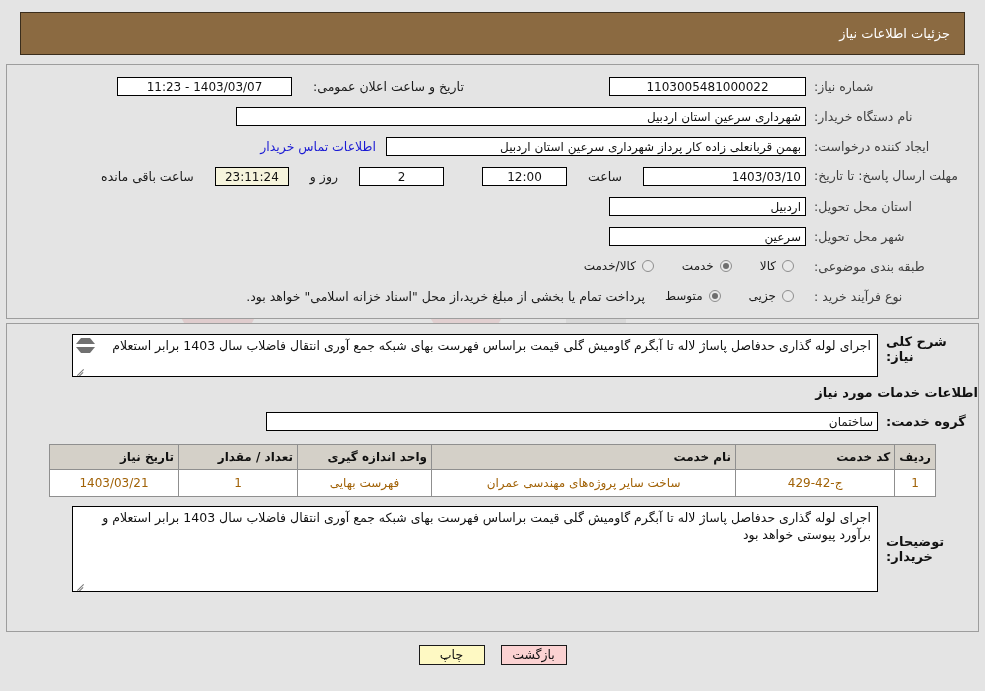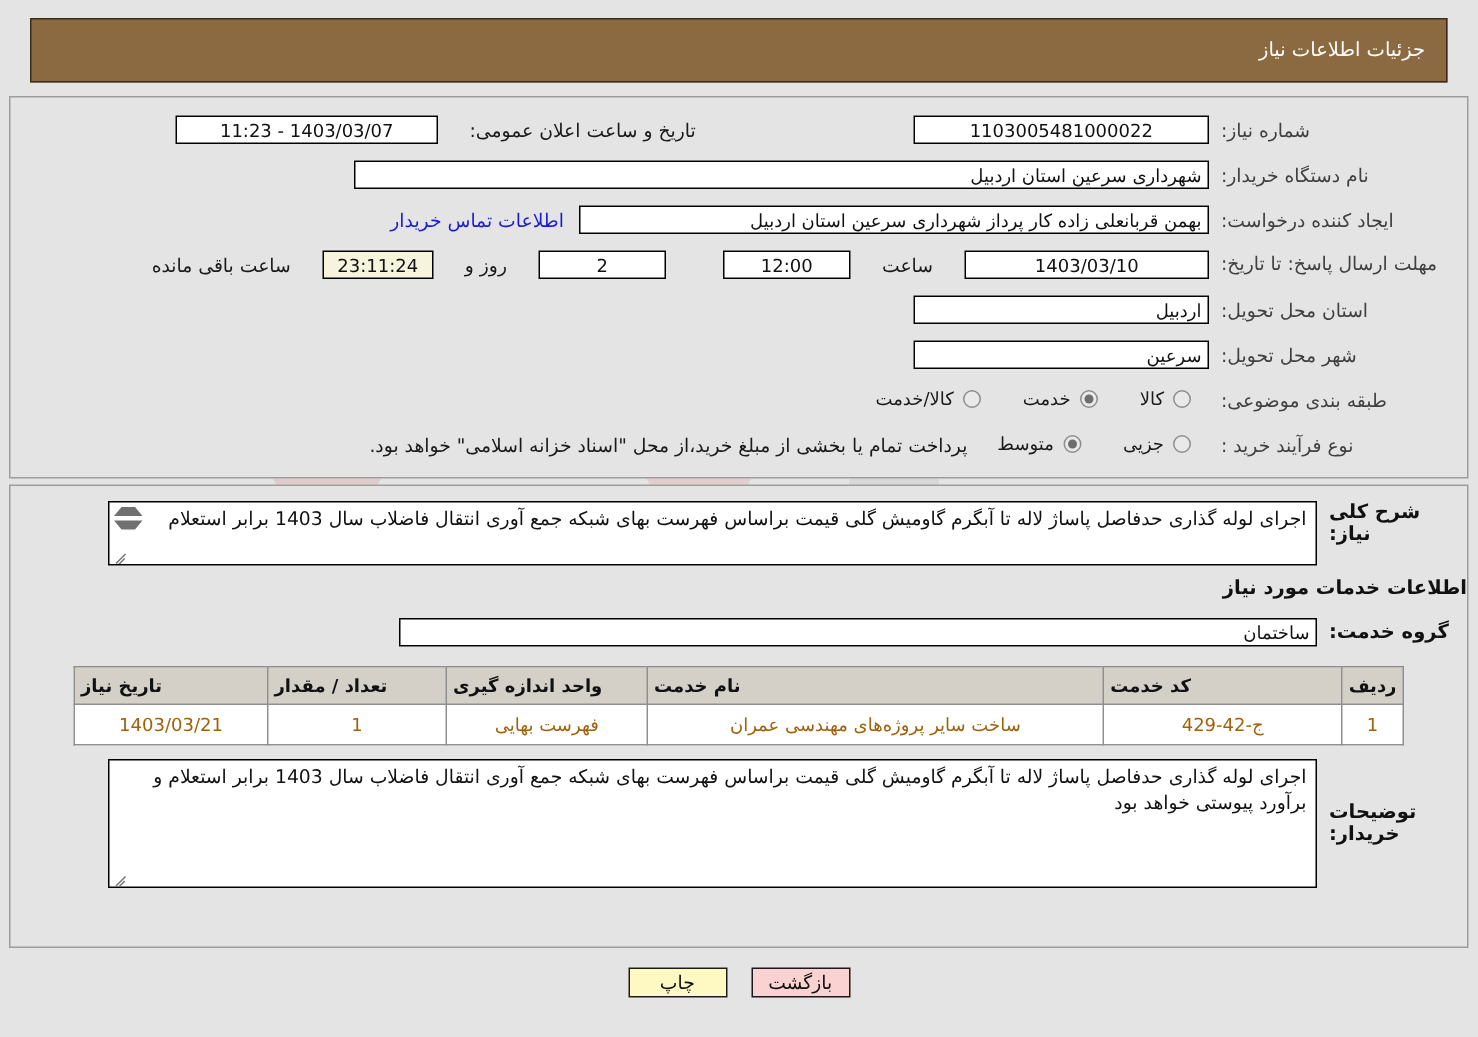--- a/index.html
+++ b/index.html
@@ -129,21 +129,21 @@
     padding:0 4px;
     color:#111;
     text-align:center;
     overflow:hidden;
     white-space:nowrap;
     flex:0 0 auto;
   }
   .fld.right{text-align:right;}
   .fld.w200{width:197px;}
   .fld.w175{width:175px;}
-  .fld.w163{width:163px;}
+  .fld.w163{width:163px;text-align:right;}
   .fld.w85{width:85px;}
   .fld.yellow{background:#f6f4dc;width:74px;}
   .inline-lbl{
     padding:0 21px;
     font-size:12.5px;
     white-space:nowrap;
   }
   .link{
     color:#1b1bd4;
     font-size:12.5px;
@@ -261,21 +261,21 @@
     background:#ffffff;
     font-size:12px;
   }
   table.items th{
     background:#d4d0c8;
     border:1px solid #8f8f8f;
     height:24px;
     font-weight:bold;
     color:#111;
     font-size:12px;
-    text-align:left;
+    text-align:right;
     padding:0 4px;
   }
   table.items td{
     border:1px solid #8f8f8f;
     height:26px;
     text-align:center;
     color:#a16207;
     background:#ffffff;
     padding:0 4px;
     font-size:12px;

